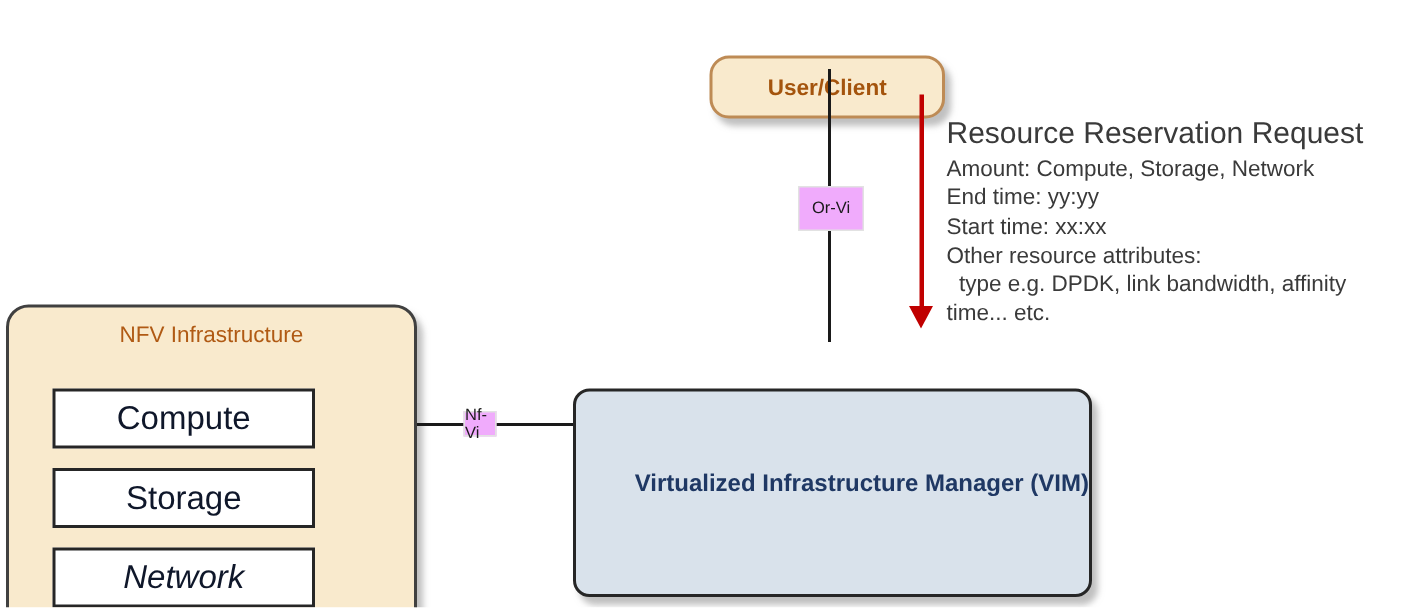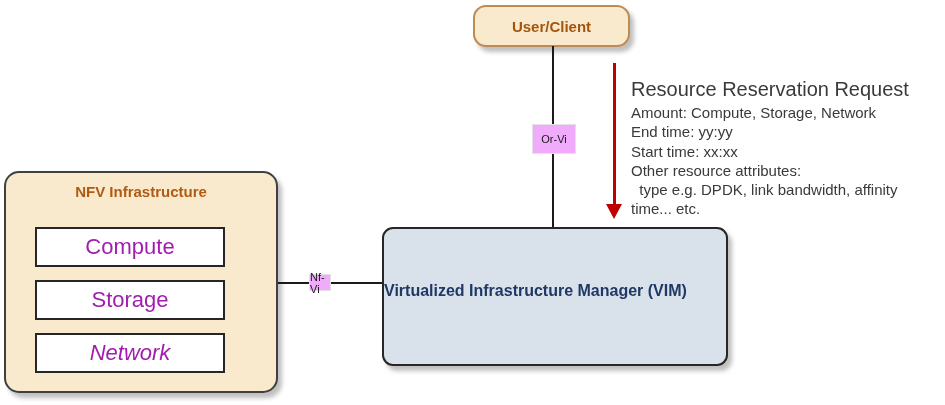--- a/index.html
+++ b/index.html
@@ -8,21 +8,21 @@
 
   .canvas {
     position: relative;
     width: 945px;
     height: 405px;
     background: #ffffff;
     overflow: hidden;
   }
 
   
-  .shadowed { box-shadow: 4px 5px 4px rgba(140,140,140,0.55); }
+  .shadowed { box-shadow: 4px 5px 4px rgba(140,140,140,0.55); margin-top: 32px; }
   .abs { position: absolute; }
 
   
   .user-client {
     left: 473px; top: 5px; width: 157px; height: 42px;
     background: var(--cream-fill, #F9EACD);
     border: 2px solid var(--user-border, #BE8B55);
     border-radius: 13px;
     display: flex; align-items: center; justify-content: center;
     font-weight: bold; font-size: 15px;
@@ -79,41 +79,41 @@
   
   .nfv-box {
     left: 4px; top: 171px; width: 274px; height: 222px;
     background: var(--cream-fill, #F9EACD);
     border: 2px solid var(--dark-border, #404040);
     border-radius: 15px;
   }
   .nfv-title {
     position: absolute; left: 0; top: 10px; width: 100%;
     text-align: center;
-    font-weight: bold; font-size: 15px;
+    font-weight: normal; font-size: 15px;
     color: var(--brown-text2, #B05A14);
   }
   .inner-box {
-    position: absolute; left: 29px; width: 190px; height: 40px;
+    position: absolute; left: 29px; width: 175px; height: 40px;
     background: #ffffff;
     border: 2px solid var(--dark-border2, #262626);
     display: flex; align-items: center; justify-content: center;
-    font-size: 22px; color: #a21caf;
+    font-size: 22px; color: #0f172a;
   }
   .inner-compute { top: 54px; }
   .inner-storage { top: 107px; }
   .inner-network { top: 160px; font-style: italic; }
 
   
   .vim-box {
     left: 382px; top: 227px; width: 346px; height: 139px;
     background: var(--vim-fill, #D9E2EB);
     border: 2px solid var(--dark-border2, #262626);
     border-radius: 11px;
-    display: flex; align-items: center; justify-content: flex-start;
+    display: flex; align-items: center; justify-content: flex-end;
     padding-bottom: 12px;
     font-weight: bold; font-size: 16px;
     color: var(--vim-text, #1F3864);
     text-align: center;
   }
 </style>
 </head>
 <body>
 
 <div class="canvas">

